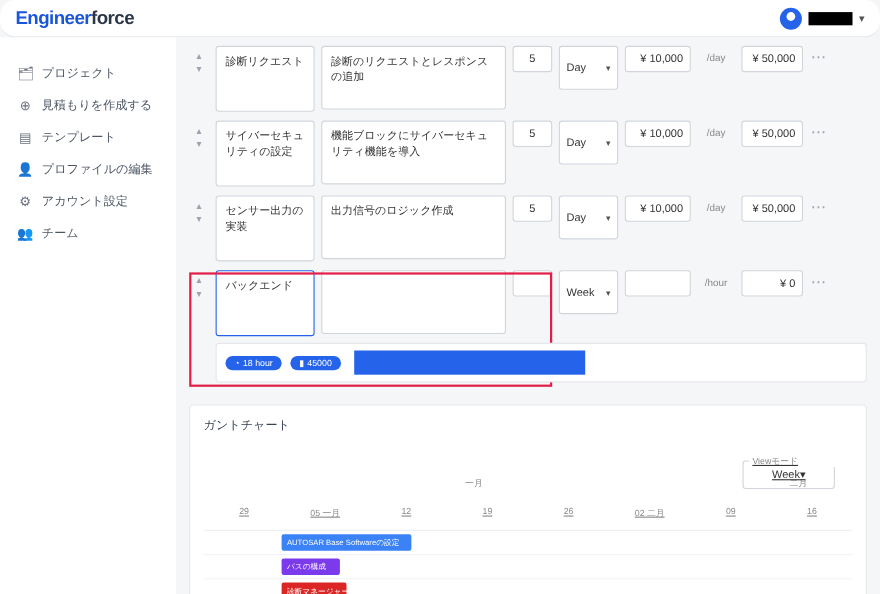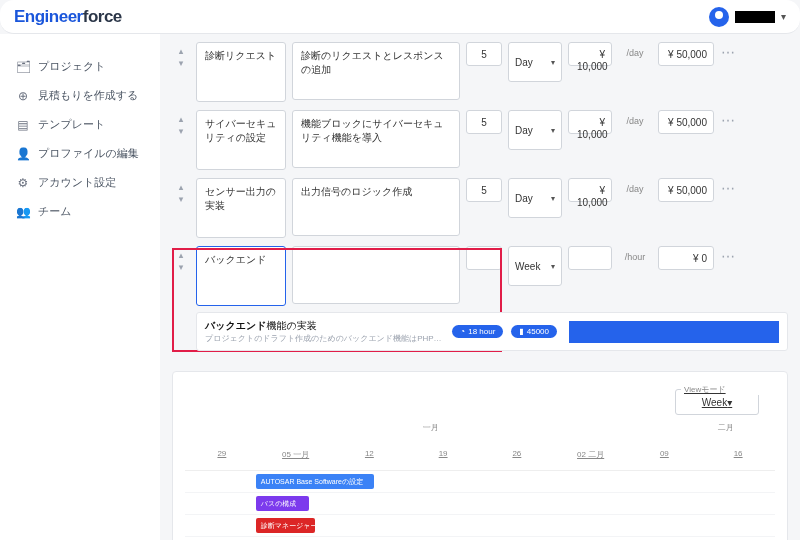--- a/index.html
+++ b/index.html
@@ -19,21 +19,21 @@
   .side-icon { width:14px; text-align:center; color:#6b7280; font-size:12px; }
   .main { flex:1; overflow:auto; padding:0 12px 20px 12px; }
   .row { display:flex; align-items:flex-start; gap:6px; margin-top:8px; }
   .dragcol { width:18px; display:flex; flex-direction:column; align-items:center; justify-content:center; gap:2px; padding-top:4px; color:#9ca3af; font-size:9px; cursor:grab; }
   .box { border:1px solid #d1d5db; border-radius:3px; background:#fff; padding:6px 8px; font-size:10px; color:#333; }
   .title-box { width:90px; height:60px; }
   .desc-box { width:168px; height:58px; }
   .num-box { width:36px; height:24px; text-align:center; line-height:12px; }
   .sel { width:54px; height:40px; display:flex; align-items:center; justify-content:space-between; padding:0 6px; }
   .sel .cv { font-size:8px; color:#555; }
-  .price-box { width:44px; height:24px; text-align:right; padding-right:6px; line-height:12px; }
+  .price-box { width:60px; height:24px; text-align:right; padding-right:6px; line-height:12px; }
   .unit { width:34px; font-size:9px; color:#888; text-align:center; padding-top:6px; }
   .total { width:56px; height:24px; text-align:right; padding-right:6px; line-height:12px; }
   .dots { width:16px; color:#9ca3af; font-size:14px; text-align:center; cursor:pointer; padding-top:2px; }
   .redframe { position:absolute; border:2px solid #e11d48; pointer-events:none; }
   .new-row { position:relative; }
   .active-box { border:1.5px solid #2563eb !important; }
   .suggest { margin-left:24px; margin-top:6px; background:#fff; border:1px solid #e5e7eb; border-radius:3px; display:flex; align-items:center; padding:6px 8px; gap:8px; position:relative; }
   .sugg-txt { flex:1; min-width:0; }
   .sugg-title { font-size:10px; color:#111; }
   .sugg-title b { font-weight:700; }
@@ -168,37 +168,34 @@
             <span>Week</span>
             <span class="cv">▾</span>
           </div>
         <div class="box price-box"></div>
         <div class="unit">/hour</div>
         <div class="box total">¥ 0</div>
         <div class="dots">⋯</div>
       </div>
 
       <div class="suggest">
-        <div class="sugg-txt">
-          <div class="sugg-title"><b>バックエンド</b><span>機能の実装</span></div>
-          <div class="sugg-sub">プロジェクトのドラフト作成のためのバックエンド機能はPHP…</div>
-        </div>
         <div class="chip blue">
             <span class="ci">◔</span>
             <span>18 hour</span>
           </div>
         <div class="chip blue">
             <span class="ci">▮</span>
             <span>45000</span>
           </div>
         <div class="bluebar"></div>
       </div>
     </div>
 
     <div class="section" style="position:relative;">
+      <div class="sec-title">ガントチャート</div>
       <div class="vm">
         <div class="vm-lab">Viewモード</div>
         <div class="vm-box">
             <span>Week</span>
             <span class="cv">▾</span>
           </div>
       </div>
 
       <div class="gantt-wrap">
         <div class="months">

